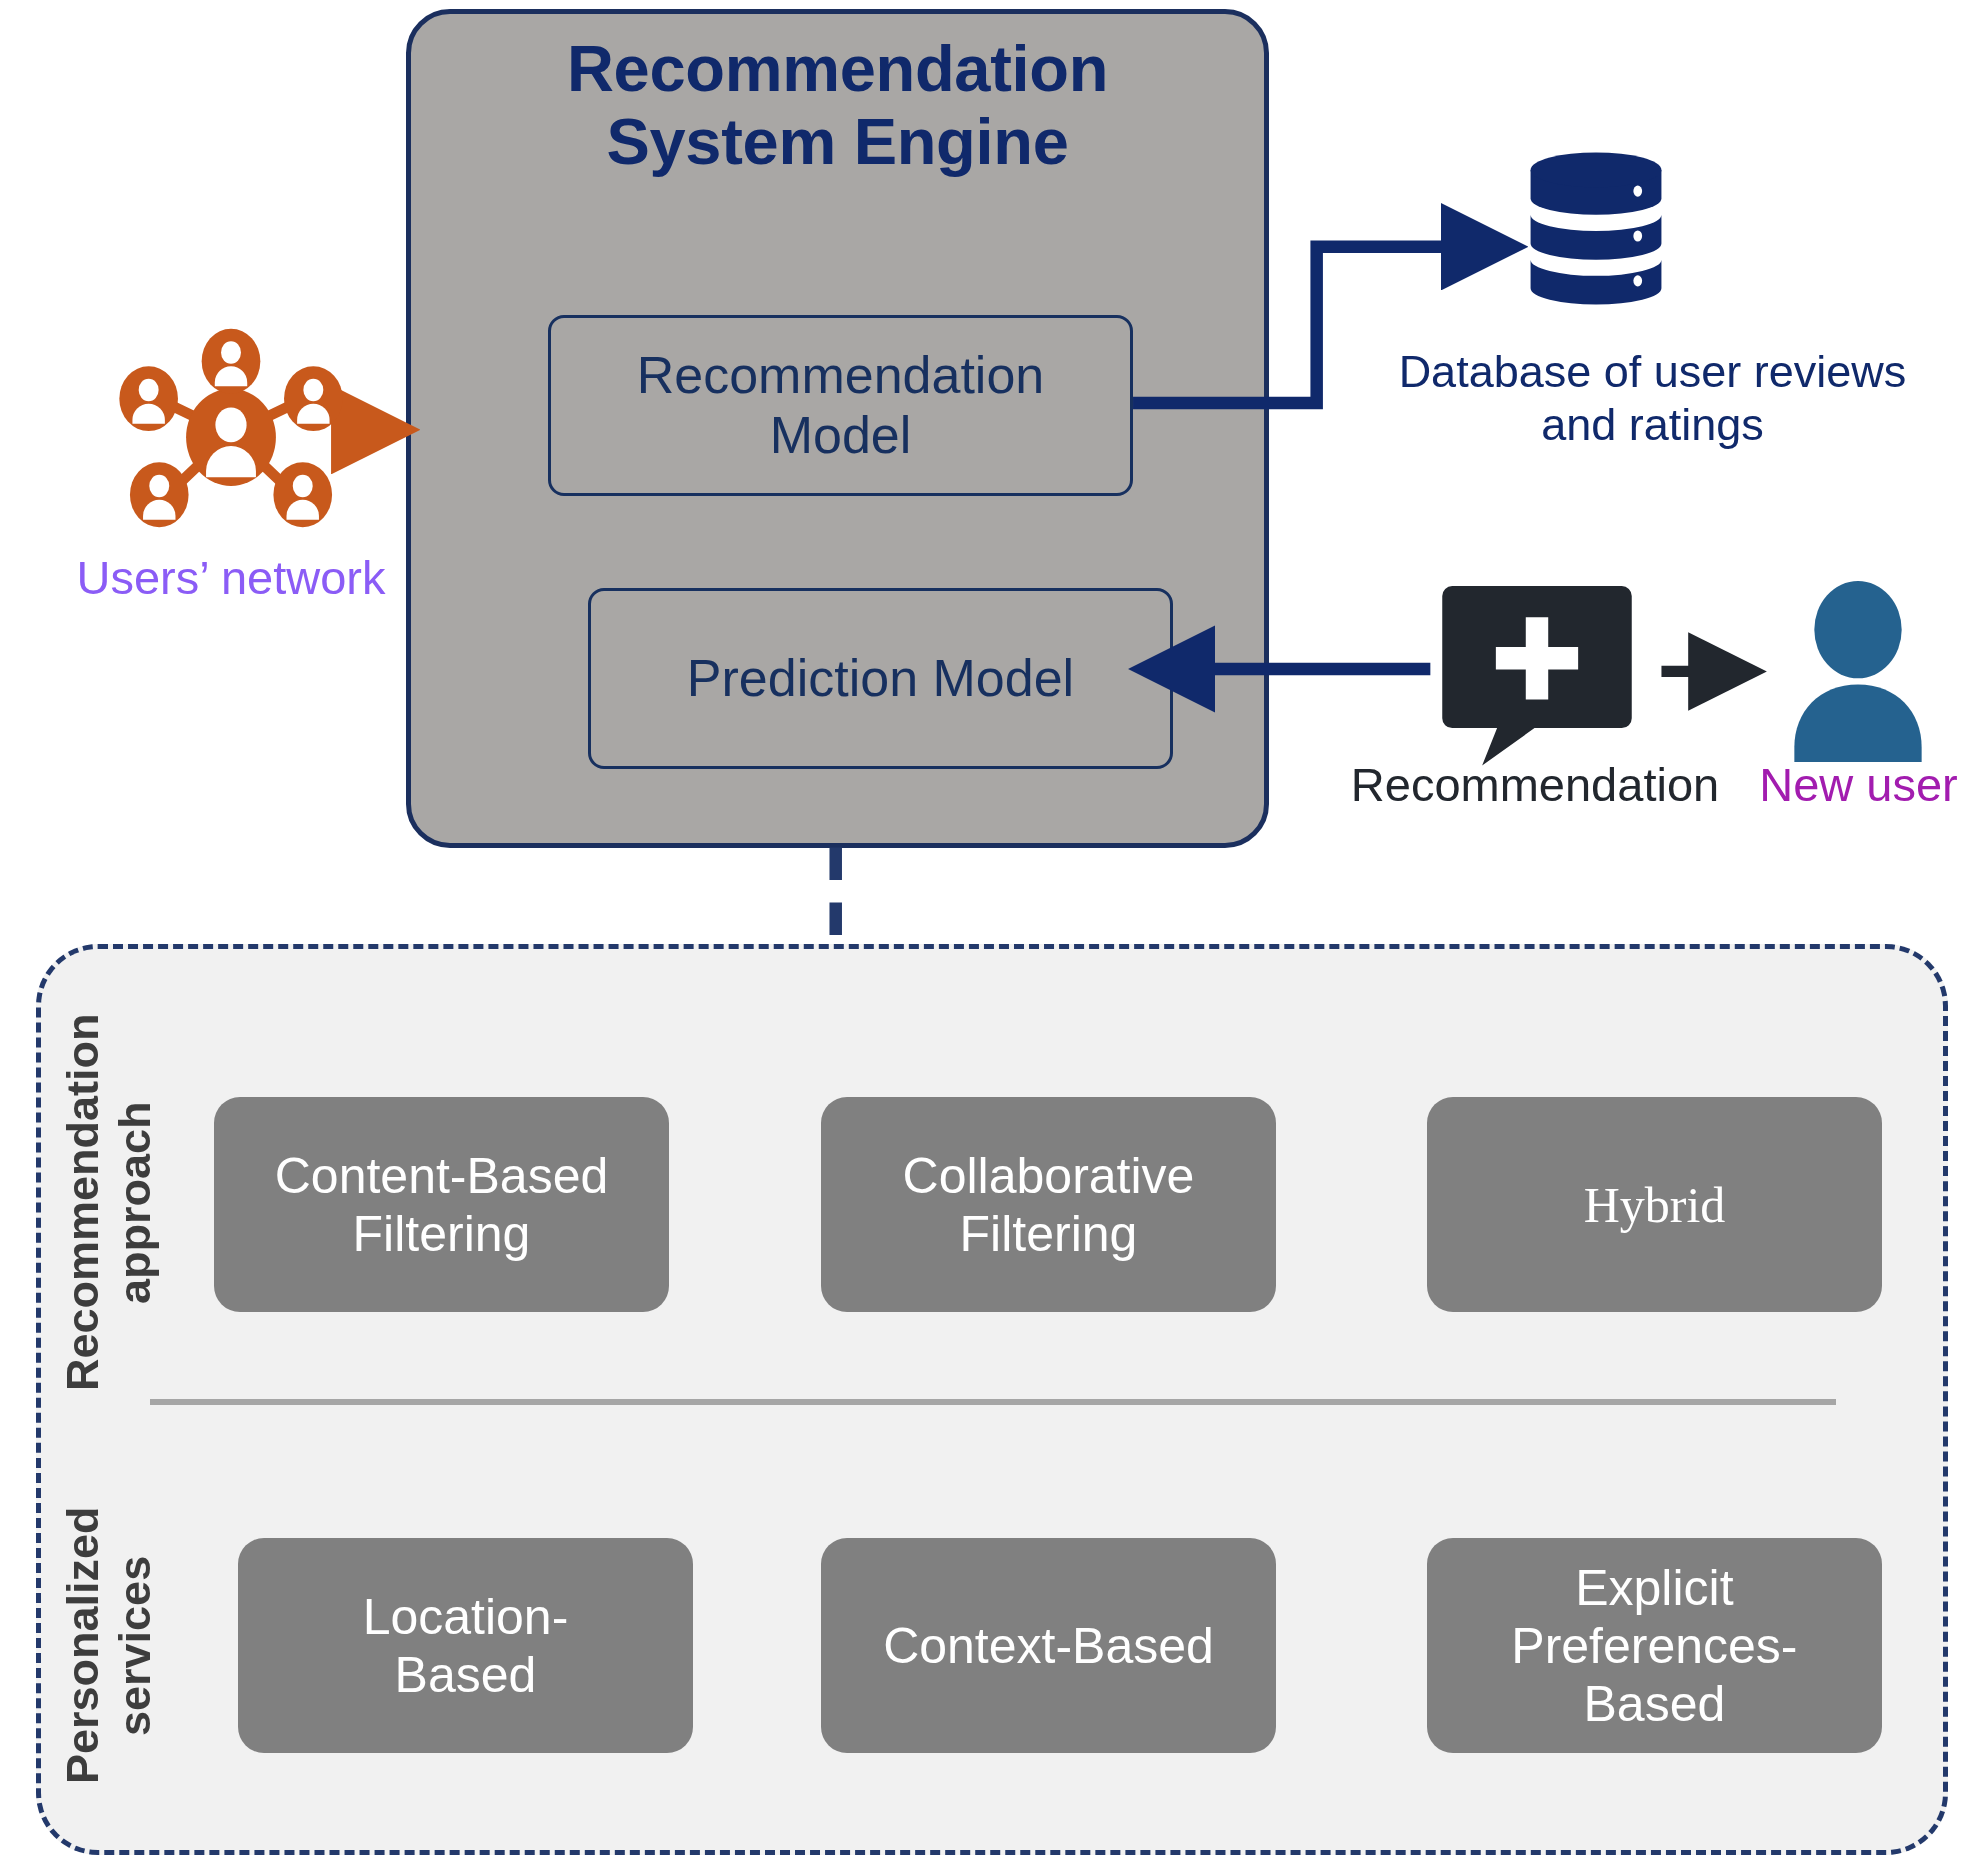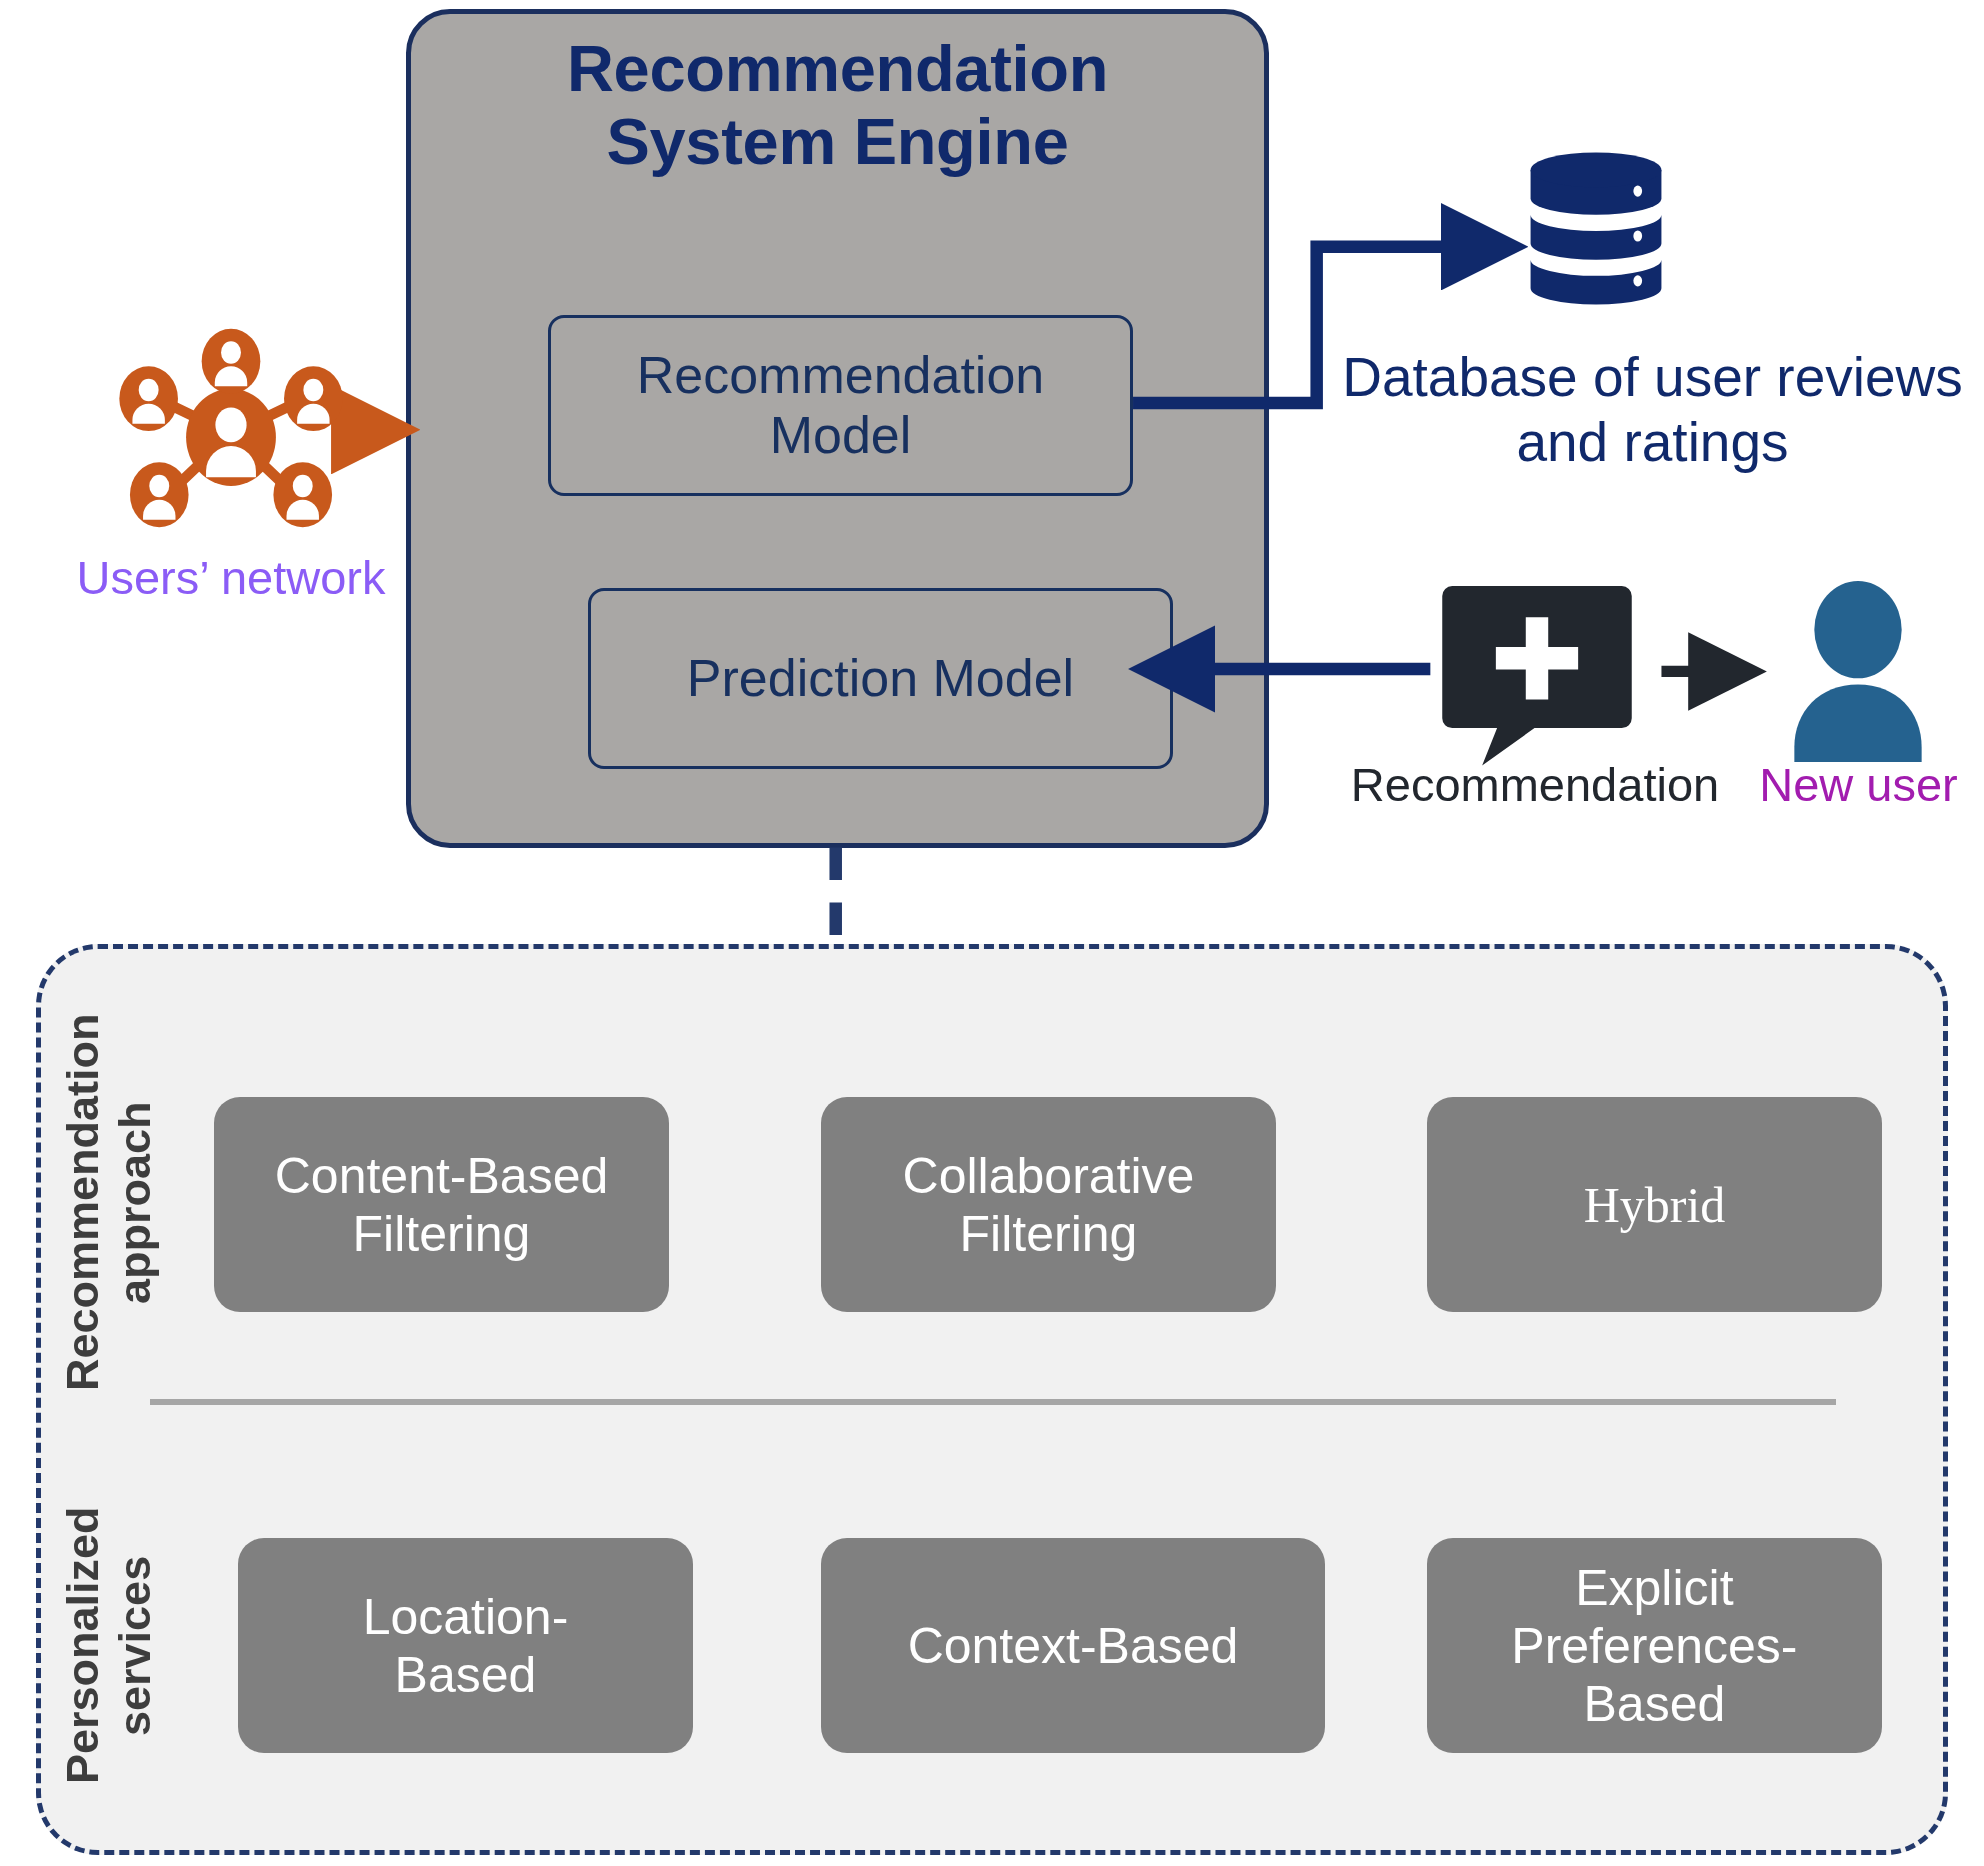--- a/index.html
+++ b/index.html
@@ -36,21 +36,21 @@
   #users-network{position:absolute;left:100px;top:325px;width:262px;height:206px;}
   #users-network-label{
     position:absolute;left:25px;top:550px;width:412px;text-align:center;
     color:#8b5cf6;font-size:47px;
   }
 
   
   #database-icon{position:absolute;left:1524px;top:150px;width:144px;height:162px;}
   #database-label{
     position:absolute;left:1337px;top:345px;width:631px;text-align:center;
-    color:#10296b;font-size:55px;line-height:1.18;
+    color:#10296b;font-size:45px;line-height:1.18;
   }
 
   
   #recommendation-icon{position:absolute;left:1437px;top:581px;width:200px;height:187px;}
   #recommendation-label{
     position:absolute;left:1304px;top:757px;width:462px;text-align:center;
     color:#22272e;font-size:47px;
   }
 
   
@@ -84,21 +84,21 @@
     display:flex;align-items:center;justify-content:center;
     color:#ffffff;font-size:50px;line-height:1.16;text-align:center;
     padding:0 11.2px;box-sizing:border-box;
   }
   
   #box-content-based{left:214px;top:1097px;width:455px;height:215px;}
   #box-collaborative{left:821px;top:1097px;width:455px;height:215px;}
   #box-hybrid{left:1427px;top:1097px;width:455px;height:215px;font-family:Liberation Serif, serif;}
   
   #box-location{left:214px;top:1538px;width:455px;height:215px;margin-left:24px;}
-  #box-context{left:821px;top:1538px;width:504px;height:215px;}
+  #box-context{left:821px;top:1538px;width:455px;height:215px;}
   #box-explicit{left:1427px;top:1538px;width:455px;height:215px;padding-left:11px;}
 </style>
 </head>
 <body>
 
 <div class="stage">
 
   <div id="engine-panel"></div>
   <div id="engine-title" style="white-space:pre-line">Recommendation
 System Engine</div>

